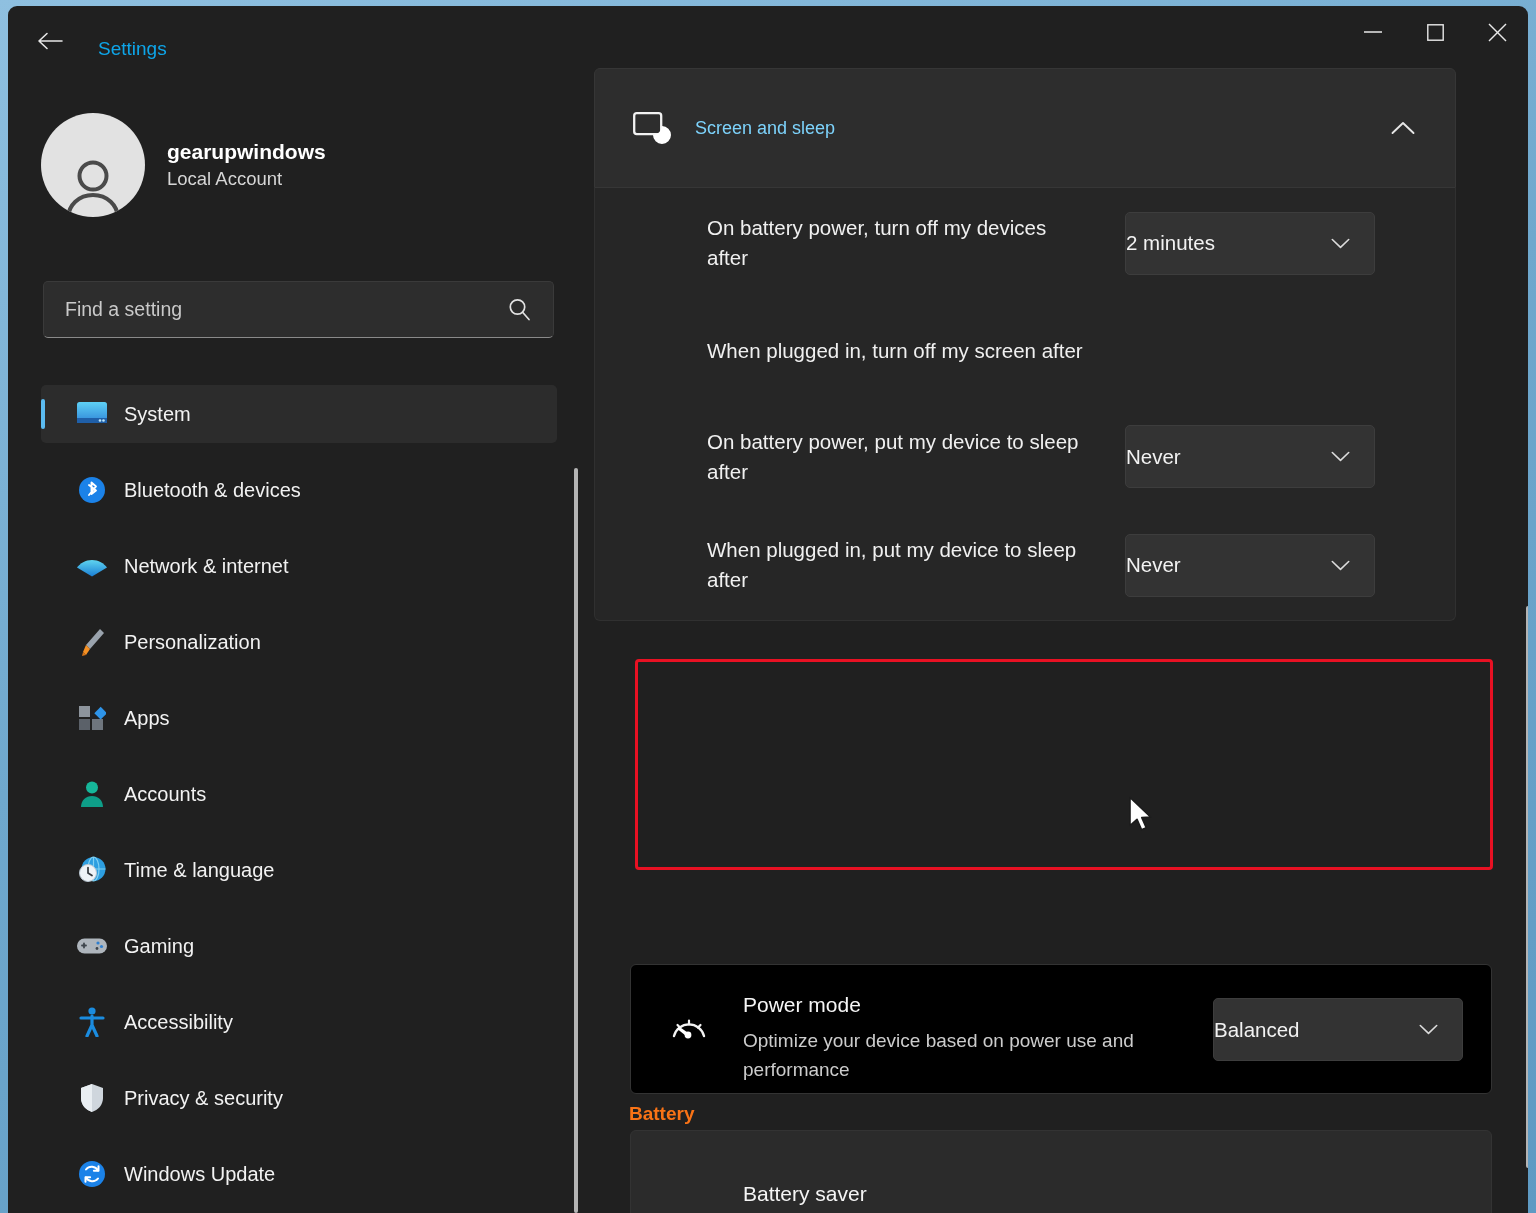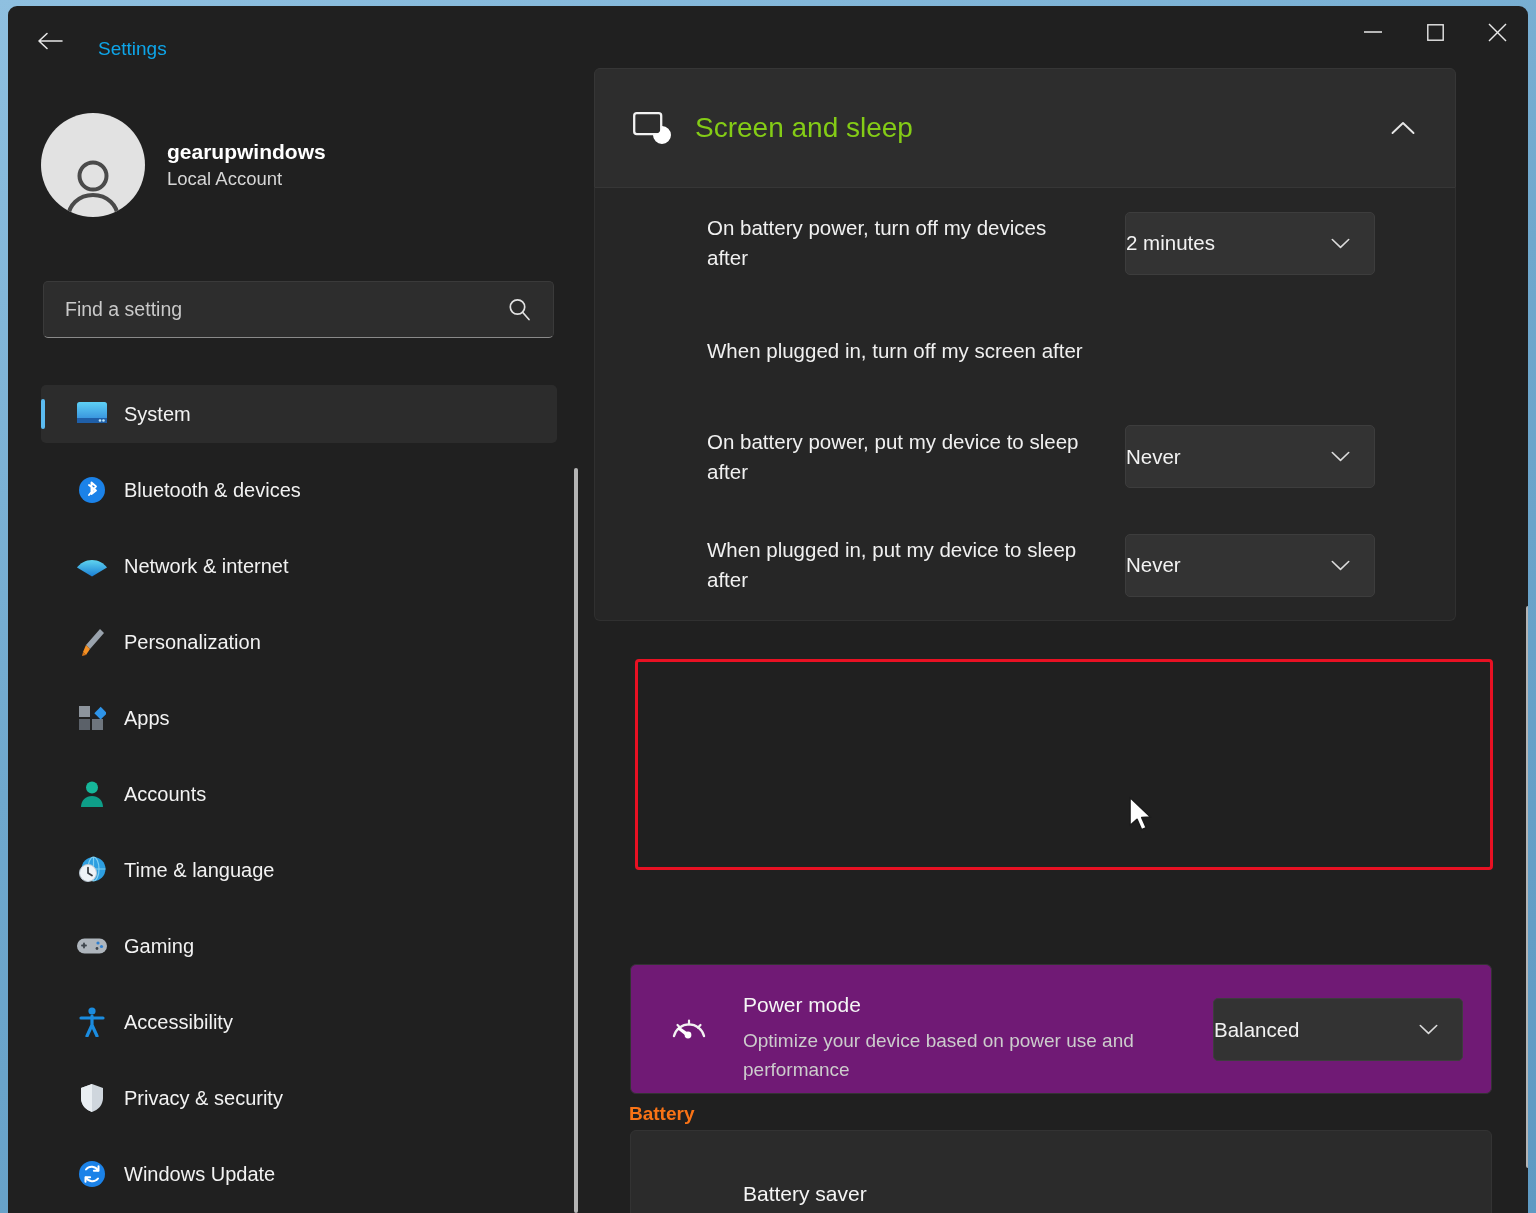--- a/index.html
+++ b/index.html
@@ -142,21 +142,21 @@
   .exp-header {
     position:absolute; left:0; top:0;
     width:862px; height:120px;
     background:#2d2d2d;
     border:1px solid #363636;
     border-radius:6px 6px 0 0;
     display:flex; align-items:center;
     cursor:pointer;
   }
   .exp-icon { margin-left:38px; margin-right:24px; display:flex; flex:none; }
-  .exp-title { font-size:28px; color:#84cc16; }
+  .exp-title { font-size:18px; color:#7dd3fc; }
   .exp-chev {
     position:absolute; right:40px; top:50%; transform:translateY(-50%);
     display:flex;
   }
 
   .exp-body {
     position:absolute; left:0; top:120px;
     width:862px;
     background:#262626;
     border:1px solid #303030; border-top:none;
@@ -190,21 +190,21 @@
     position:absolute; left:627px; top:653px;
     width:858px; height:211px;
     border:3px solid #e81123;
     border-radius:4px;
     pointer-events:none;
     z-index:6;
   }
   .pm-card {
     position:absolute; left:36px; top:896px;
     width:862px; height:130px;
-    background:#701a75;
+    background:#000000;
     border:1px solid #333;
     border-radius:6px;
   }
   .pm-icon { position:absolute; left:38px; top:46px; display:flex; }
   .pm-title {
     position:absolute; left:112px; top:28px;
     font-size:21px; color:#f5f5f5;
   }
   .pm-desc {
     position:absolute; left:112px; top:62px;

